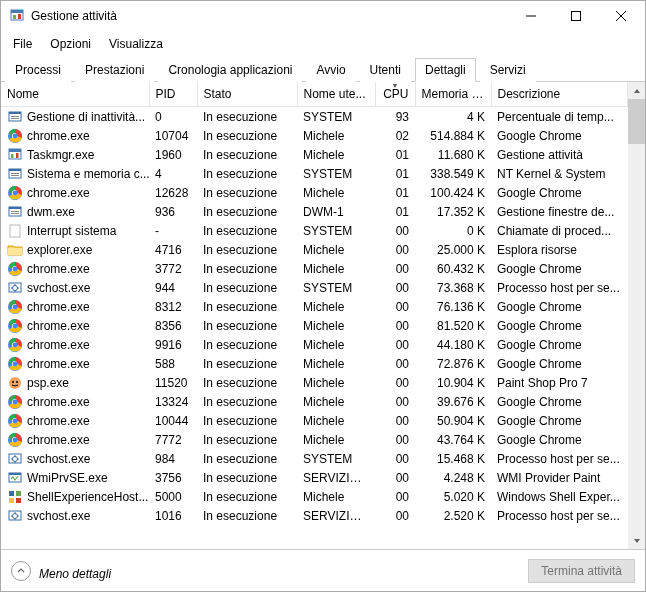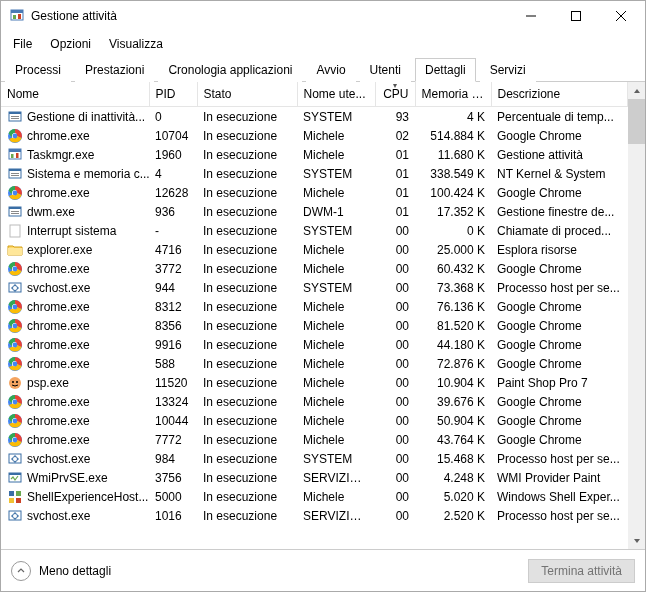--- a/index.html
+++ b/index.html
@@ -22,21 +22,21 @@
 td { padding: 1.5px 6px; white-space: nowrap; overflow: hidden; text-overflow: ellipsis; height: 19px; }
 td.right { text-align: right; }
 .name-cell { display: flex; align-items: center; gap: 4px; }
 .pi { width: 16px; height: 16px; flex: 0 0 16px; display: inline-block; }
 .scrollbar { width: 17px; background: #f0f0f0; display: flex; flex-direction: column; }
 .scroll-arrow { height: 17px; display: flex; align-items: center; justify-content: center; }
 .scroll-arrow svg { width: 8px; height: 8px; }
 .scroll-track { flex: 1; position: relative; }
 .scroll-thumb { position: absolute; left: 0; right: 0; top: 0; height: 45px; background: #cdcdcd; }
 .footer { height: 42px; border-top: 1px solid #ccc; display: flex; align-items: center; padding: 0 10px; justify-content: space-between; }
-.footer .less { display: flex; align-items: center; gap: 8px; font-size: 12px; }
+.footer .less { display: flex; align-items: flex-end; gap: 8px; font-size: 12px; font-style: italic; }
 .footer .circle { width: 20px; height: 20px; border: 1px solid #999; border-radius: 50%; display: flex; align-items: center; justify-content: center; }
 .footer .end-btn { padding: 4px 12px; border: 1px solid #ccc; background: #e1e1e1; font-size: 12px; color: #737373; }
 .sort-arrow { position: absolute; left: 50%; top: -1px; transform: translateX(-50%); font-size: 8px; color: #555; }
 </style>
 </head>
 <body>
 
 <div class="titlebar">
   <span class="app-icon">
     <svg viewBox="0 0 16 16">

